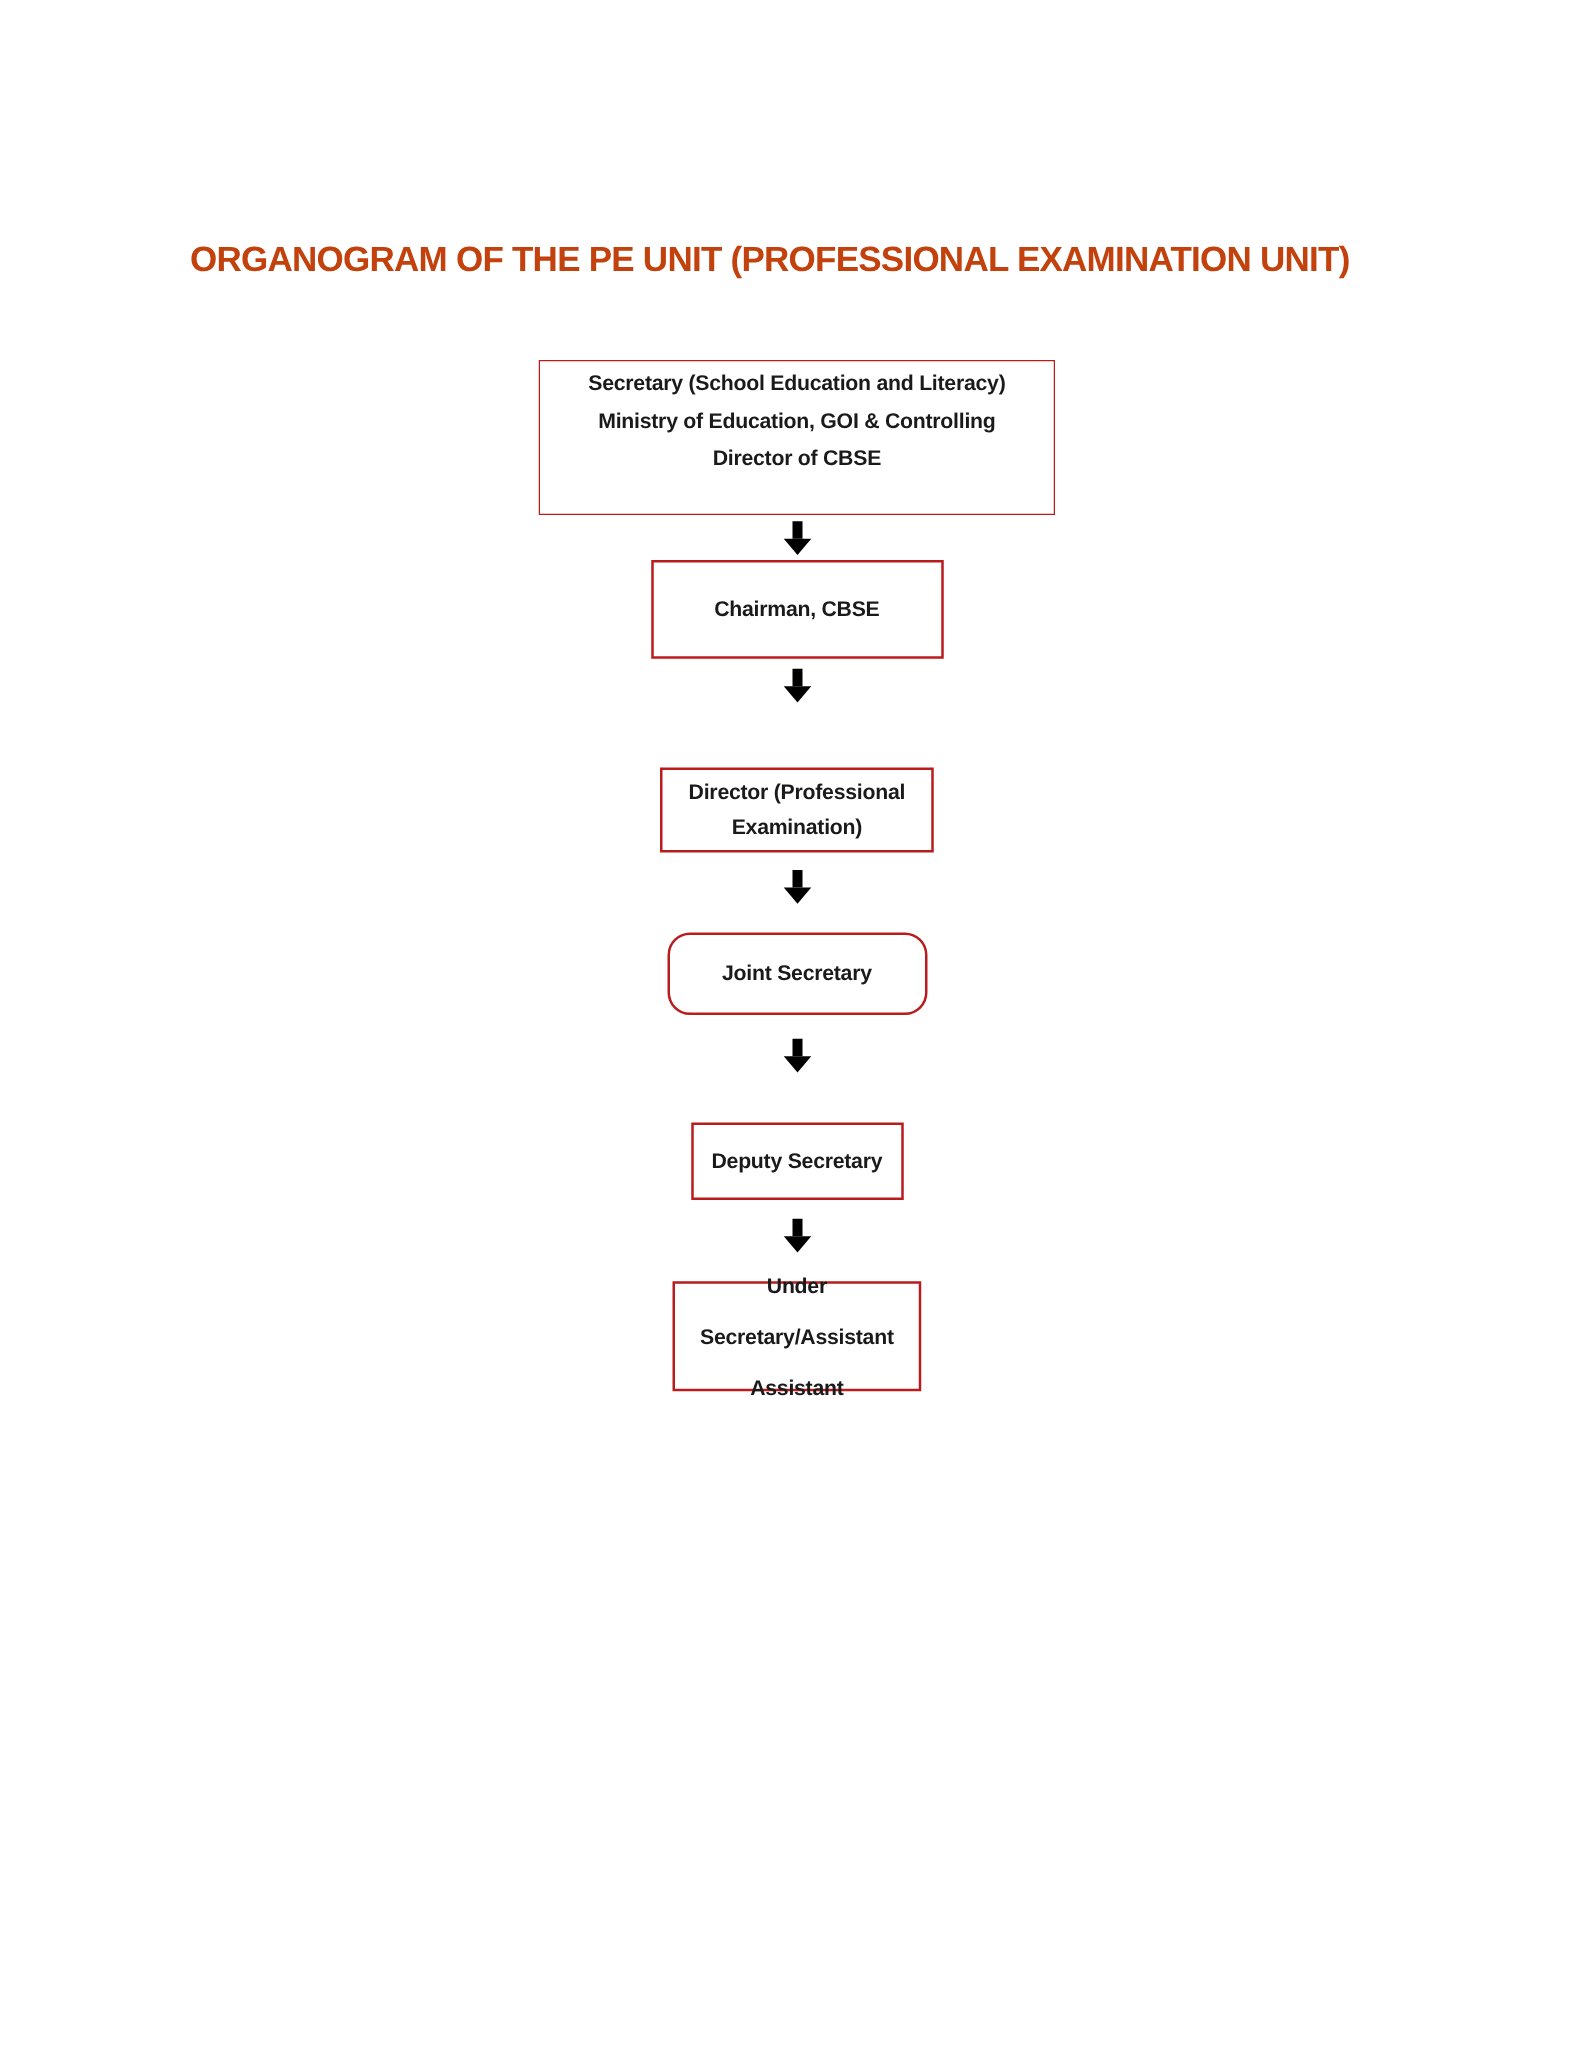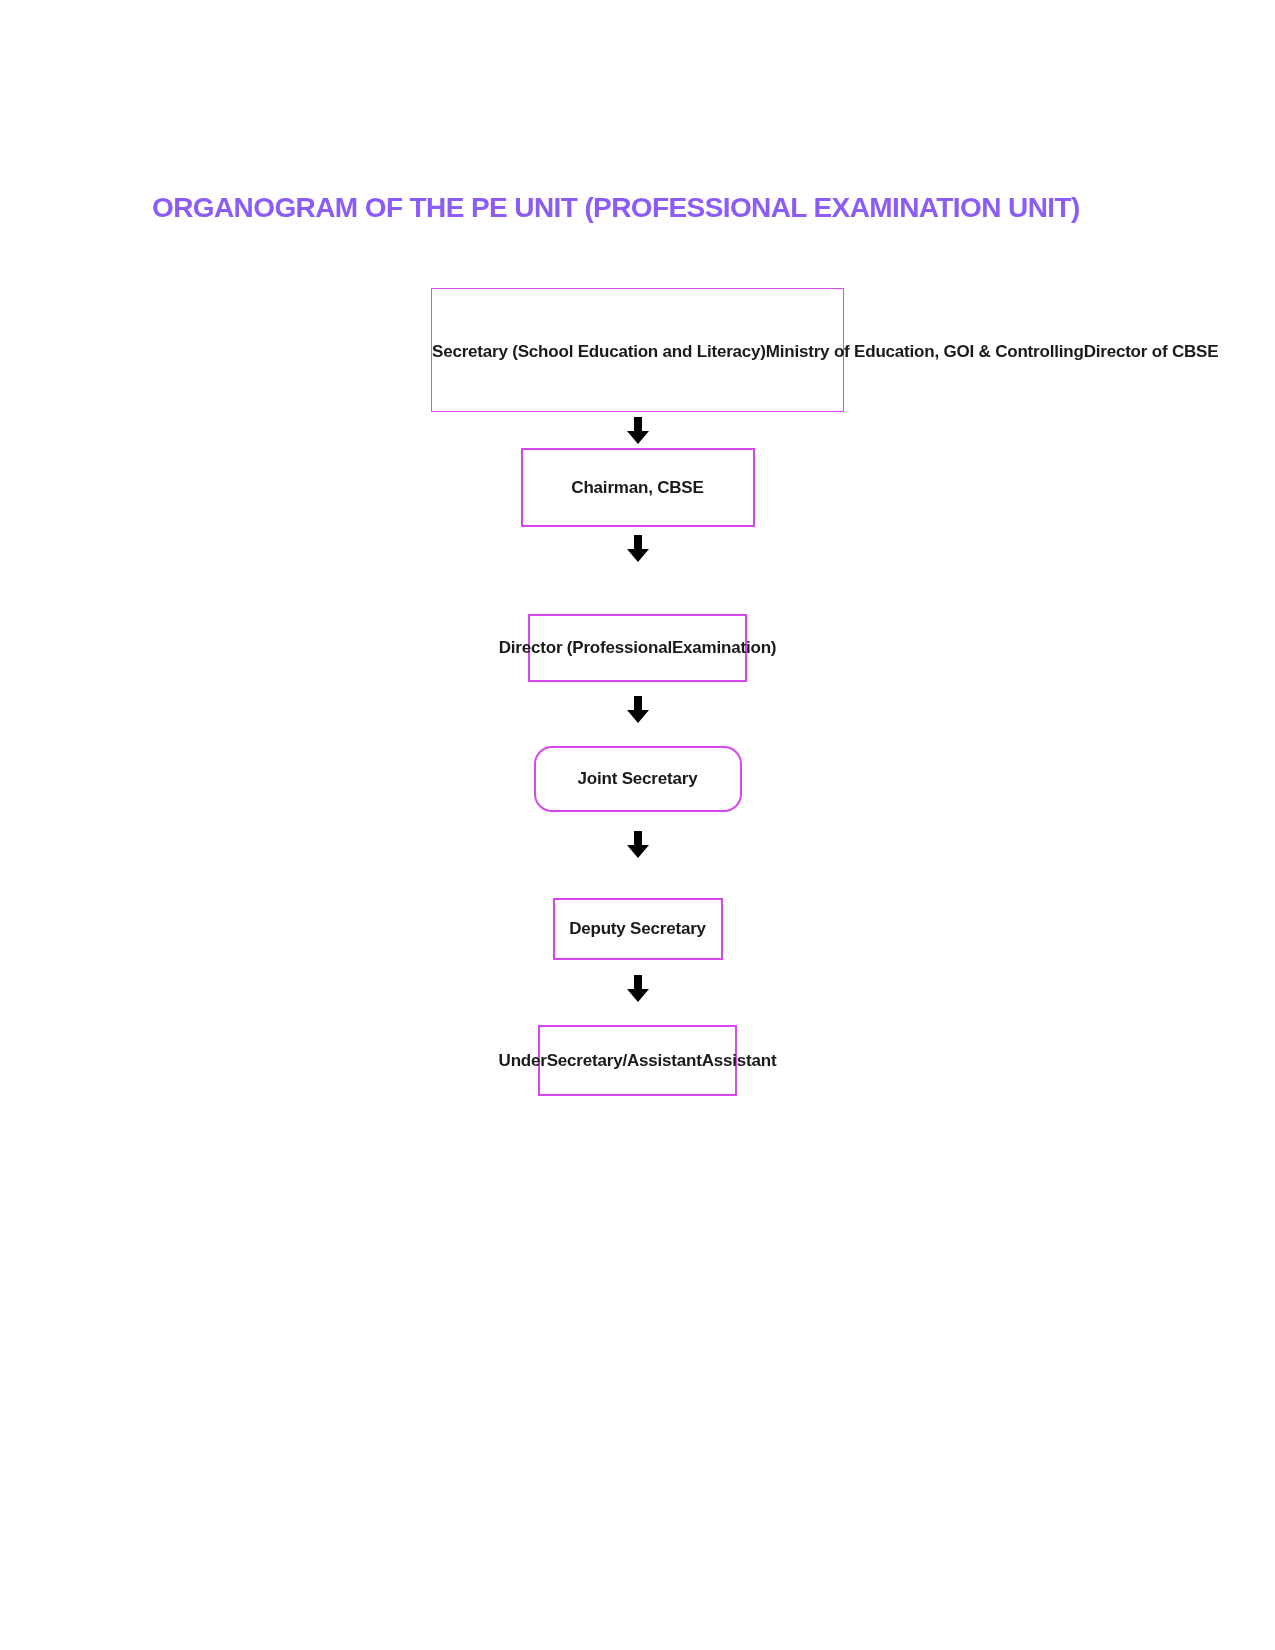--- a/index.html
+++ b/index.html
@@ -17,37 +17,37 @@
     overflow: hidden;
   }
   .doc-title {
     position: absolute;
     left: 152px;
     top: 192px;
     font-size: 28px;
     font-weight: bold;
     letter-spacing: -0.6px;
     white-space: nowrap;
-    color: #8b5cf6;
+    color: #c2410c;
   }
   .chart {
     position: absolute;
     top: 288px;
     left: 0;
     width: 100%;
     display: flex;
     flex-direction: column;
     align-items: center;
   }
   .node {
     box-sizing: border-box;
-    border: 2px solid #d946ef;
+    border: 2px solid #b91c1c;
     background: #ffffff;
     display: flex;
-    flex-direction: row;
+    flex-direction: column;
     align-items: center;
     justify-content: center;
     text-align: center;
     font-weight: bold;
     font-size: 17px;
     letter-spacing: -0.2px;
     line-height: 30px;
     white-space: nowrap;
     color: #1a1a1a;
   }
@@ -56,21 +56,21 @@
     width: 413px;
     height: 124px;
     border-width: 1.5px;
     justify-content: flex-start;
     padding-top: 3px;
   }
   .b2 { width: 234px; height: 79px; }
   .b3 { width: 219px; height: 68px; line-height: 28px; margin-top: 45px; }
   .b4 { width: 208px; height: 66px; border-radius: 18px; }
   .b5 { width: 170px; height: 62px; text-align: center; }
-  .b6 { width: 199px; height: 71px; line-height: 29px; }
+  .b6 { width: 199px; height: 88px; line-height: 29px; gap: 12px; }
   .gap {
     display: flex;
     align-items: center;
     justify-content: center;
   }
   .g1 { height: 36px; }
   .g2 { height: 42px; }
   .g3 { height: 64px; }
   .g4 { height: 86px; }
   .g5 { height: 65px; }

